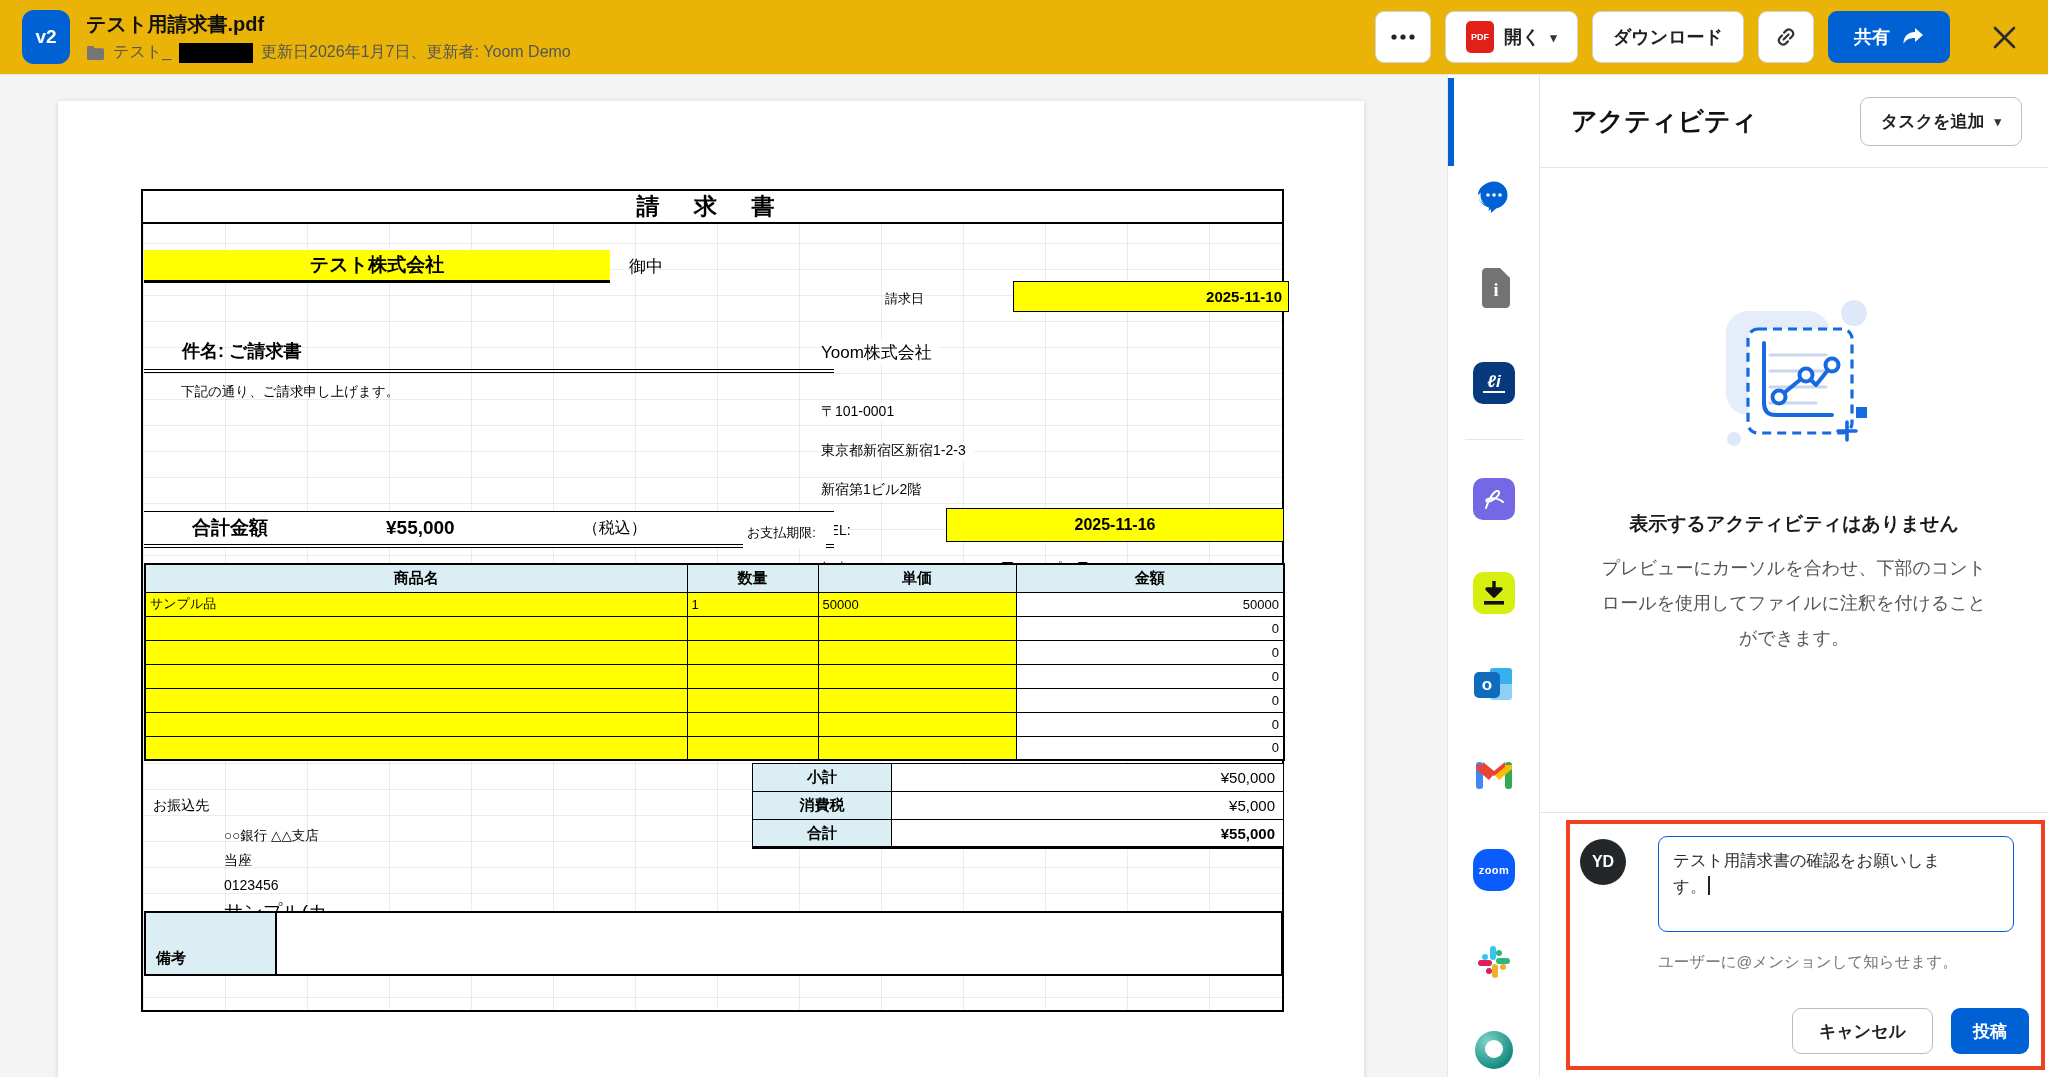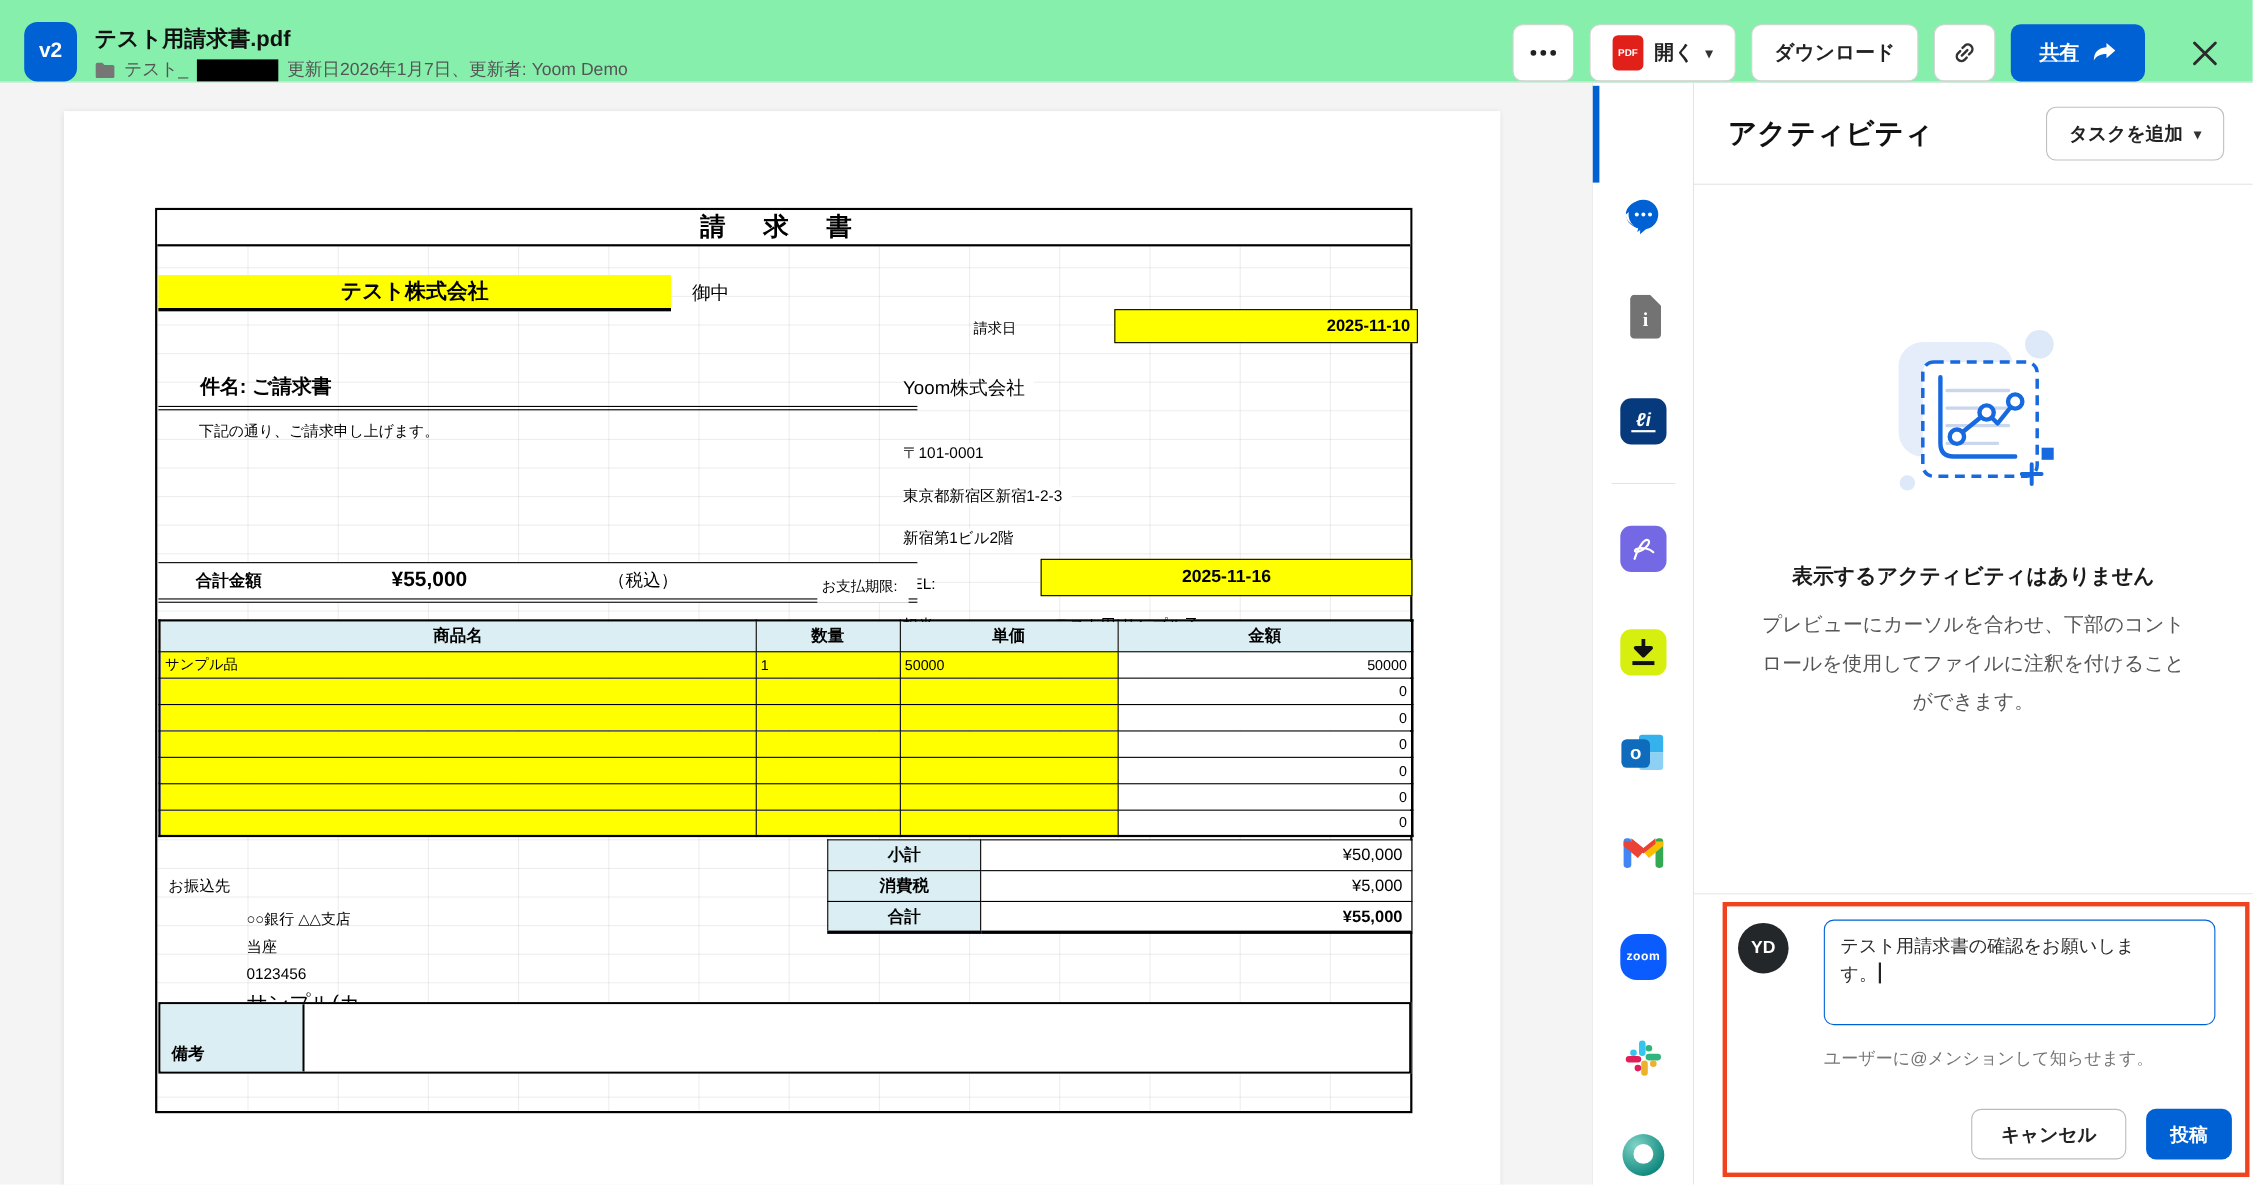--- a/index.html
+++ b/index.html
@@ -1,37 +1,37 @@
 <!DOCTYPE html>
 <html><head>
 <meta charset="utf-8">
 <style>
   * { margin:0; padding:0; box-sizing:border-box; }
   html,body { width:2048px; height:1077px; overflow:hidden; }
   body { font-family:"Liberation Sans","DejaVu Sans",sans-serif; color:#222; background:#fff; position:relative; }
 
   
-  .top-header { position:absolute; left:0; top:0; width:2048px; height:75px; background:#86efac;
-    border-bottom:1px solid #e4e4e4; display:flex; align-items:flex-end; padding:0 22px; z-index:30; }
+  .top-header { position:absolute; left:0; top:0; width:2048px; height:75px; background:#eab308;
+    border-bottom:1px solid #e4e4e4; display:flex; align-items:center; padding:0 22px; z-index:30; }
   .version-badge { width:48px; height:54px; background:#0061d5; border-radius:12px; color:#fff;
     font-size:19px; font-weight:700; display:flex; align-items:center; justify-content:center; margin-right:16px; }
   .file-head { display:flex; flex-direction:column; gap:4px; }
   .file-title { font-size:20px; font-weight:700; color:#111; }
   .file-meta { display:flex; align-items:center; gap:8px; font-size:16px; color:#555; }
   .redaction { display:inline-block; width:74px; height:20px; background:#000; }
   .header-actions { margin-left:auto; display:flex; align-items:center; gap:14px; }
   .hbtn { height:52px; background:#fff; border:1.5px solid #d2d2d2; border-radius:9px; display:flex;
     align-items:center; justify-content:center; gap:10px; font-size:18px; font-weight:700; color:#222;
     padding:0 20px; cursor:pointer; }
   .hbtn.icon-only { width:56px; padding:0; }
   .pdf-badge { width:28px; height:32px; background:#e2201a; border-radius:5px; color:#fff; font-size:9px;
     font-weight:700; display:flex; align-items:center; justify-content:center; }
   .caret { font-size:13px; color:#333; }
   .share-btn { height:52px; background:#0061d5; border:none; border-radius:9px; color:#fff;
-    font-size:18px; font-weight:700; display:flex; align-items:center; gap:12px; padding:0 26px; cursor:pointer;text-decoration:underline; }
+    font-size:18px; font-weight:700; display:flex; align-items:center; gap:12px; padding:0 26px; cursor:pointer; }
   .close-btn { width:44px; height:44px; display:flex; align-items:center; justify-content:center;
     background:none; border:none; cursor:pointer; margin-left:18px; }
 
   
   .preview { position:absolute; left:0; top:75px; width:1447px; height:1002px; background:#f4f4f5; overflow:hidden; }
   .page { position:absolute; left:58px; top:26px; width:1306px; height:1060px; background:#fff;
     box-shadow:0 1px 5px rgba(0,0,0,.14); }
 
   
   .invoice { position:absolute; left:83px; top:88px; width:1143px; height:823px; border:2px solid #000;
@@ -53,21 +53,21 @@
   .greeting { left:38px; top:192px; font-size:13.5px; }
   .co-name { left:678px; top:150px; font-size:17px; background:#fff; padding-right:8px; }
   .co-line { left:678px; font-size:14px; background:#fff; padding-right:8px; }
   .co-l1 { top:212px; } .co-l2 { top:251px; } .co-l3 { top:290px; }
   .co-tel-label { left:678px; top:331px; font-size:14px; }
   .co-tel { left:815px; top:331px; font-size:14px; }
   .co-tanto-label { left:678px; top:369px; font-size:14px; }
   .co-tanto { left:815px; top:369px; font-size:14px; }
   .total-box { left:1px; top:320px; width:690px; height:37px; border-top:1.5px solid #000; border-bottom:4px double #000;
     background:#fff; display:flex; align-items:center; }
-  .total-label { margin-left:34px; font-size:15px; font-weight:700; }
+  .total-label { margin-left:48px; font-size:19px; font-weight:700; }
   .total-amount { margin-left:118px; font-size:19px; font-weight:700; }
   .tax-note { margin-left:128px; font-size:16px; }
   .due-label { left:600px; top:329px; font-size:13px; background:#fff; padding:4px 10px 6px 4px; }
   .due-cell { left:803px; top:317px; width:338px; height:34px; background:#ffff00; border:1.5px solid #000;
     display:flex; align-items:center; justify-content:center; font-size:16px; font-weight:700; }
 
   table.items { position:absolute; left:1px; top:372px; width:1139px; border-collapse:collapse; table-layout:fixed; }
   table.items td, table.items th { border:1px solid #000; font-size:13px; overflow:hidden; white-space:nowrap; }
   table.items th { background:#daeef3; font-size:15px; font-weight:700; height:28px; border-bottom:1.5px solid #000; }
   table.items td { height:24px; padding:0 4px; }

